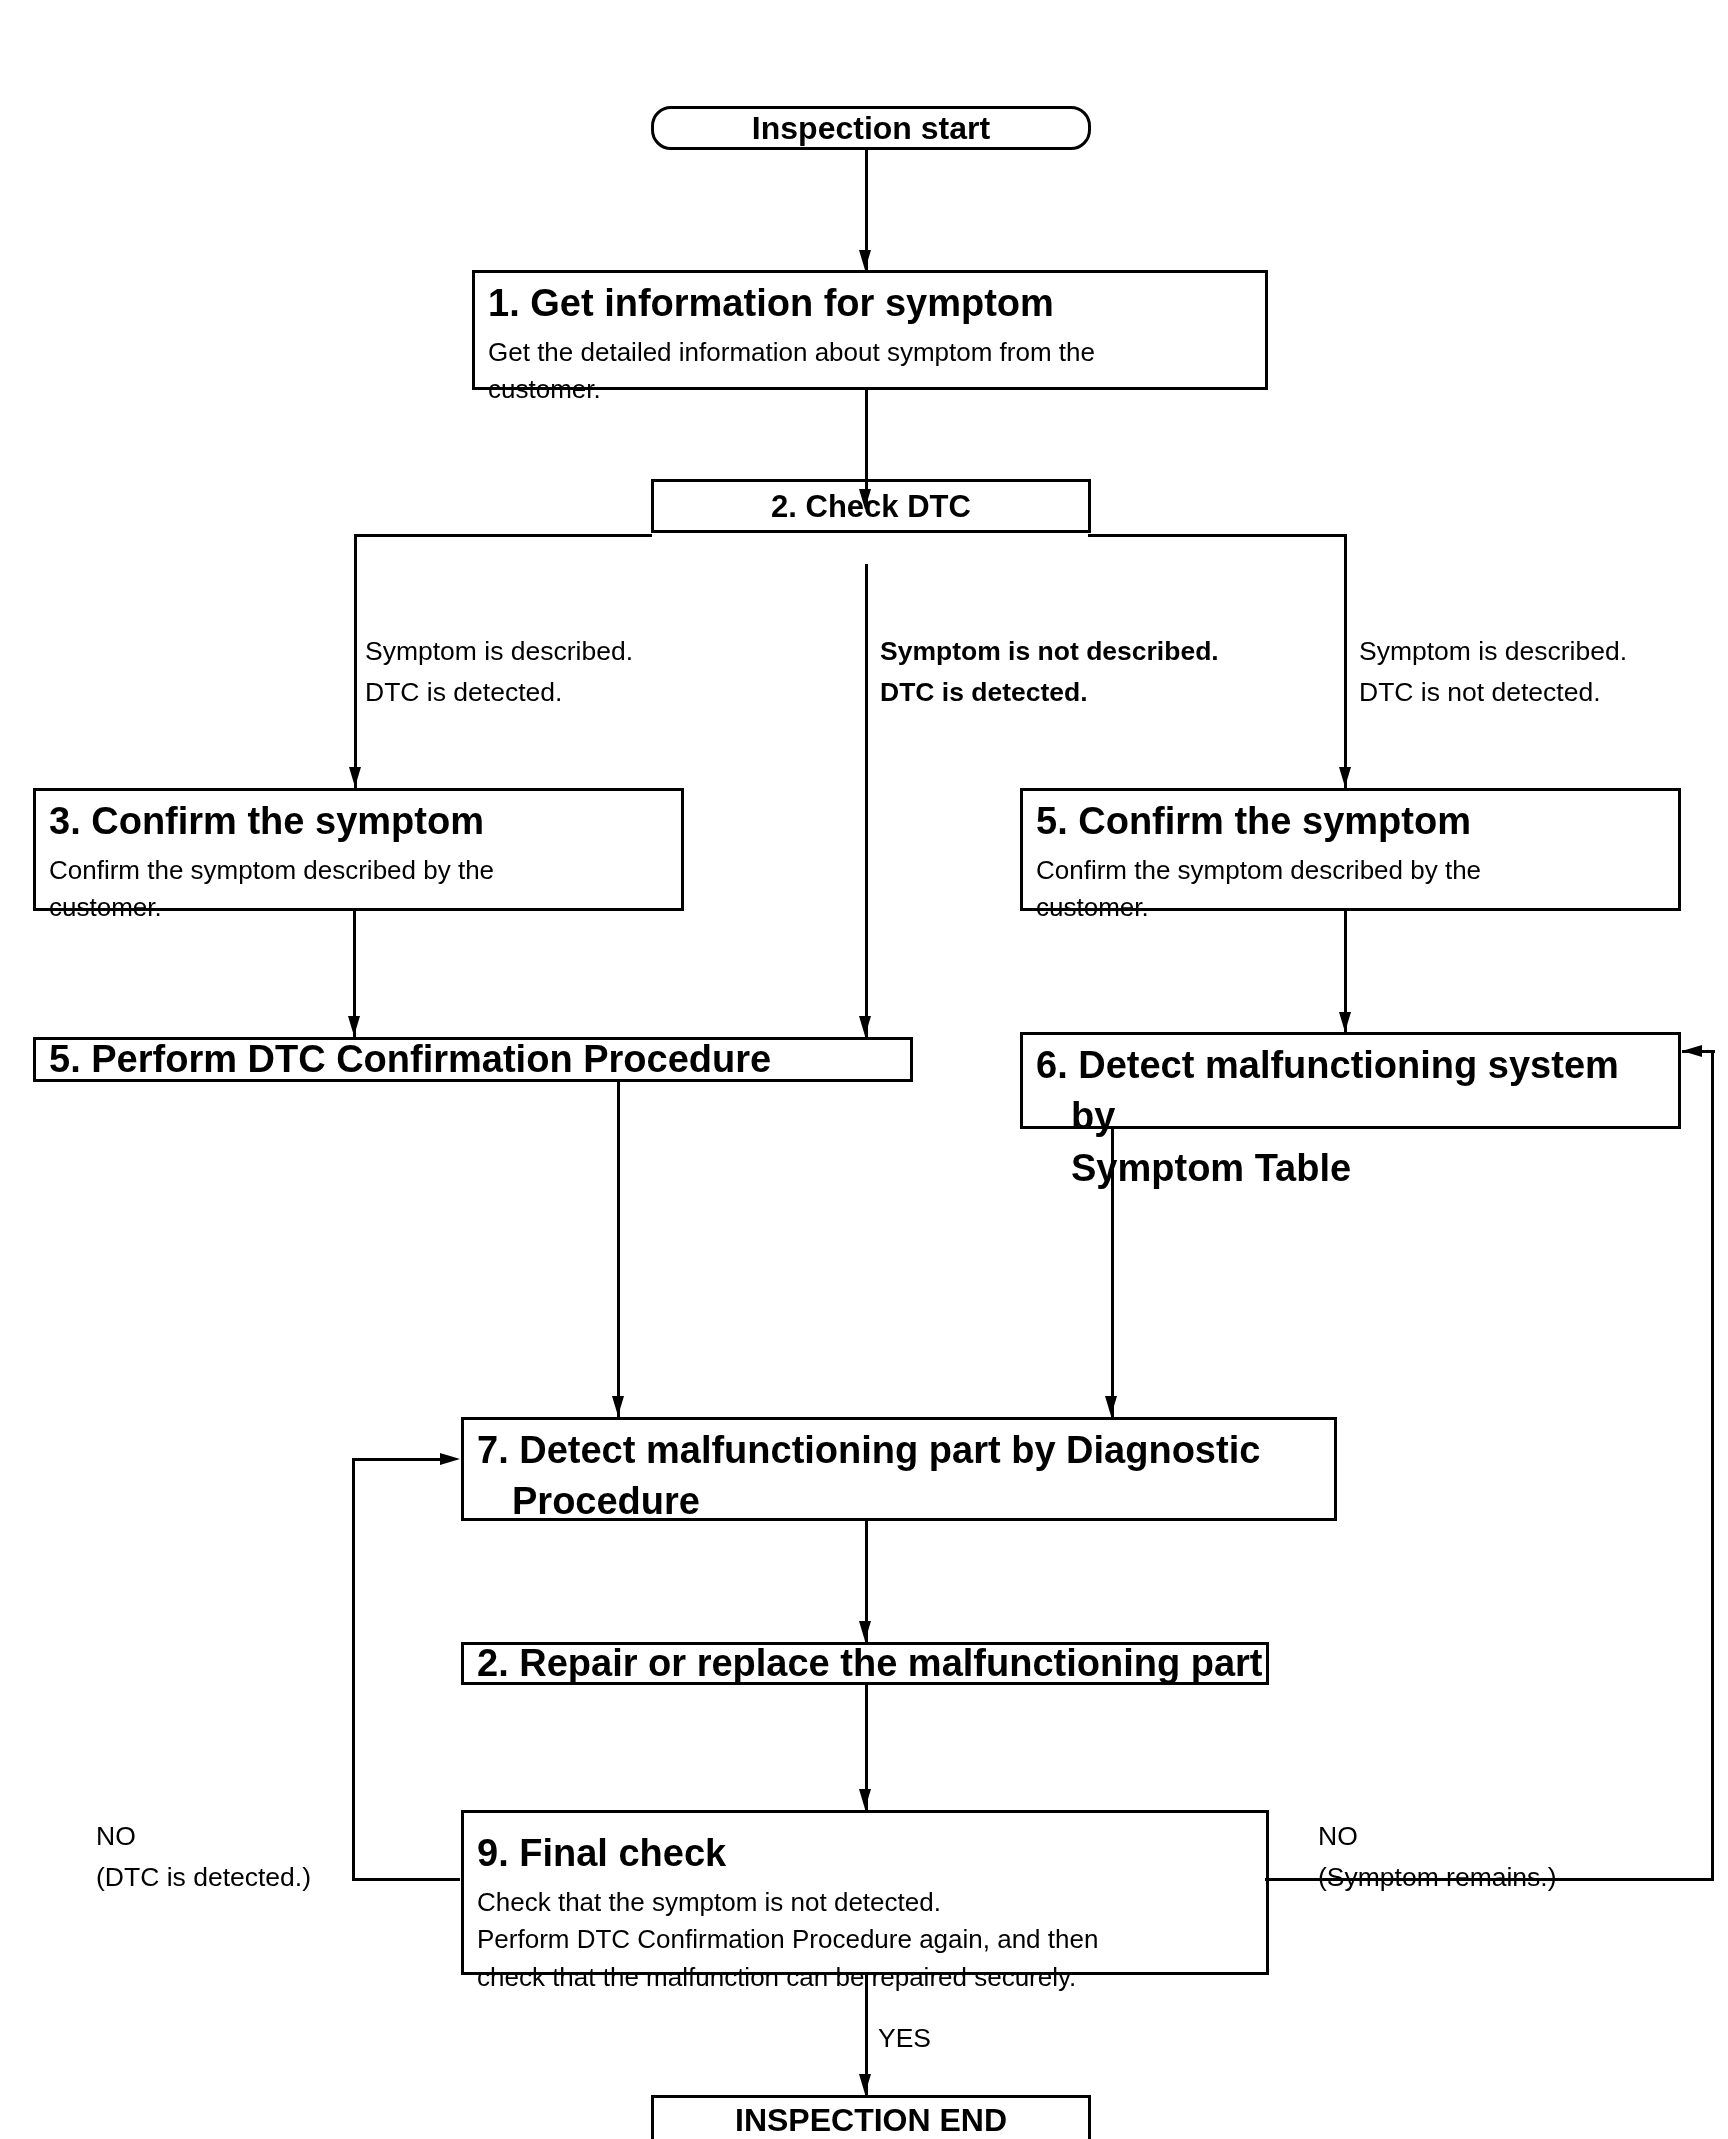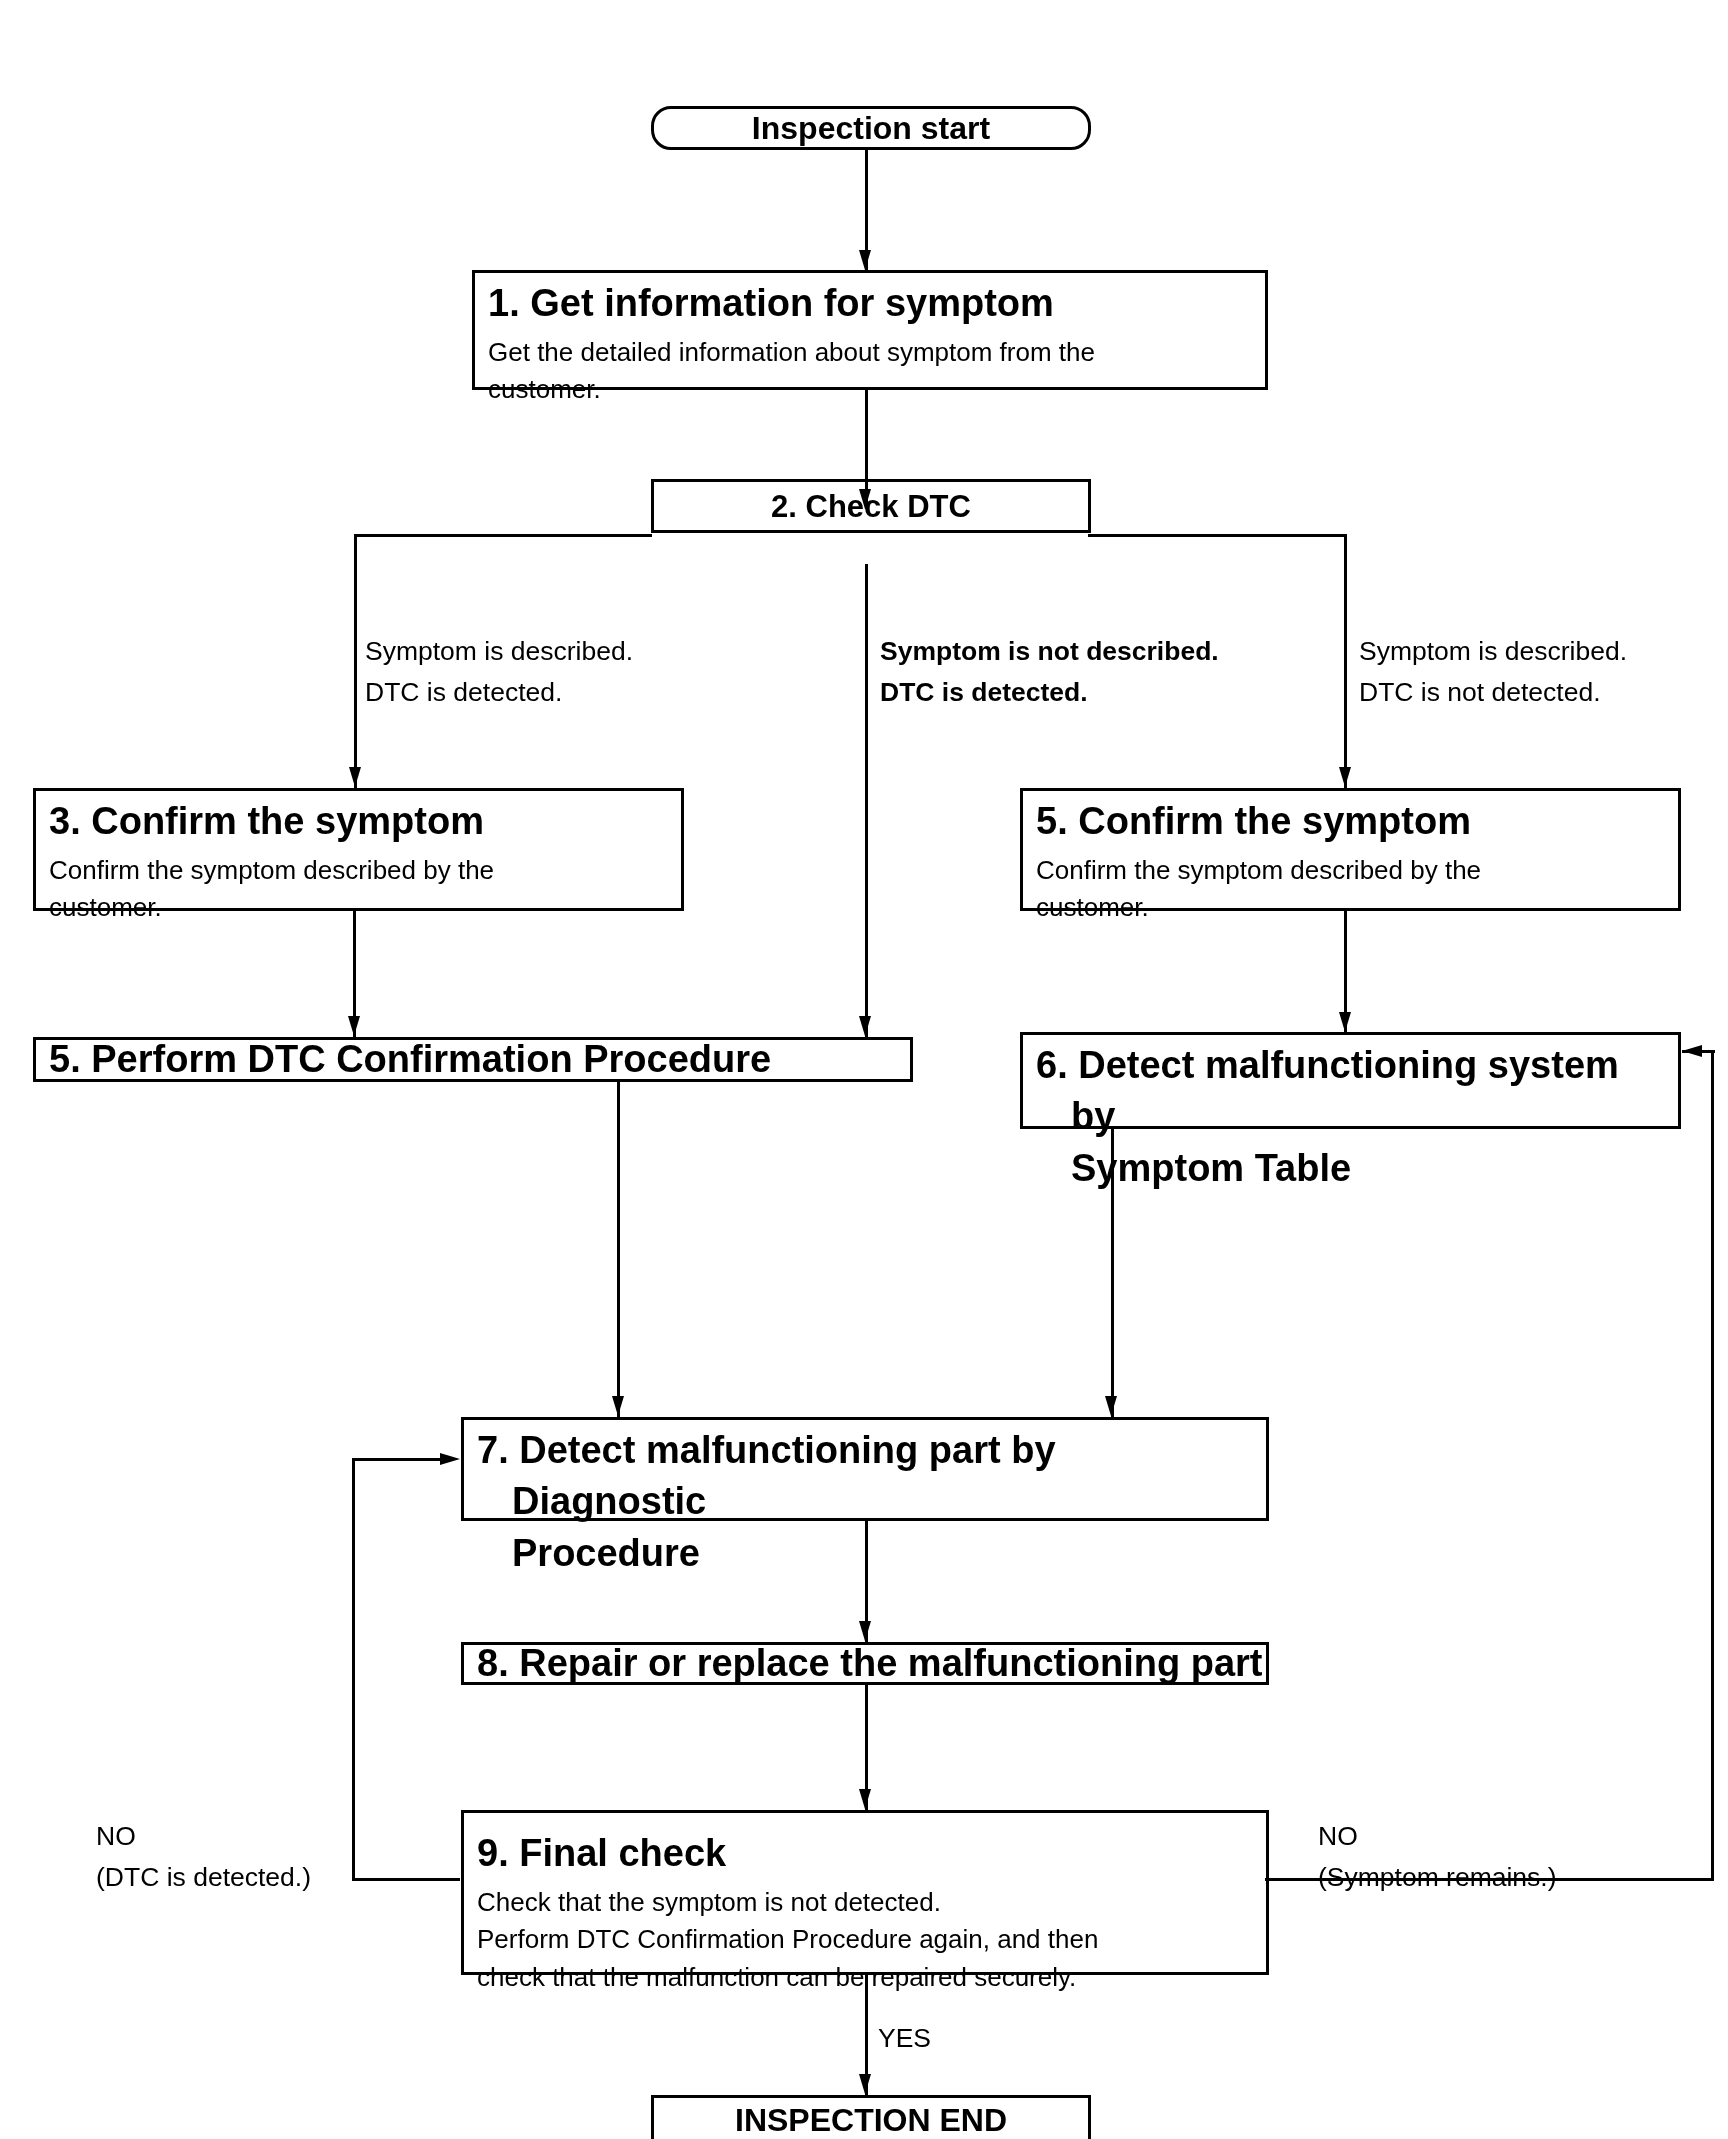--- a/index.html
+++ b/index.html
@@ -32,21 +32,21 @@
   .arrow-left  { border-top: 6.4px solid transparent; border-bottom: 6.4px solid transparent; border-right: 20.5px solid #000000; }
 
   
   #node-start { left: 651px; top: 106px;  width: 440px; height: 44px; border-radius: 20px; }
   #node-1     { left: 472px; top: 270px;  width: 796px; height: 120px; }
   #node-2     { left: 651px; top: 479px; width: 440px; height: 54px; text-align: center; }
   #node-3     { left: 33px;   top: 788px; width: 651px; height: 123px; }
   #node-4     { left: 1020px; top: 788px; width: 661px; height: 123px; }
   #node-5     { left: 33px;   top: 1037px; width: 880px; height: 45px; padding-left: 13px; }
   #node-6     { left: 1020px; top: 1032px; width: 661px; height: 97px; }
-  #node-7     { left: 461px; top: 1417px; width: 808px; height: 104px; }
+  #node-7     { left: 461px; top: 1417px; width: 876px; height: 104px; }
   #node-8     { left: 461px; top: 1642px; width: 808px; height: 43px; padding-left: 13px; }
   #node-9     { left: 461px; top: 1810px; width: 808px; height: 165px; padding-top: 15px; }
   #node-end   { left: 651px; top: 2095px; width: 440px; height: 50px; }
   #node-2 .big-label { font-size: 31px; }
 
   
   #c1  { left: 865px; top: 150px;  width: 3px;    height: 120px; }
   #c2  { left: 865px; top: 390px;  width: 3px;    height: 119px; }
   #c3a { left: 354px;  top: 534px; width: 298px;  height: 3px; }
   #c3b { left: 354px;  top: 534px; width: 3px;    height: 254px; }
@@ -130,21 +130,21 @@
     <div class="title hang">6. Detect malfunctioning system by
 Symptom Table</div>
   </div>
 
   <div class="box pad" id="node-7">
     <div class="title hang">7. Detect malfunctioning part by Diagnostic
 Procedure</div>
   </div>
 
   <div class="box vcenter" id="node-8">
-    <div class="title">8. Repair or replace the malfunctioning part</div>
+    <div class="title">2. Repair or replace the malfunctioning part</div>
   </div>
 
   <div class="box pad" id="node-9">
     <div class="title">9. Final check</div>
     <div class="body-text">Check that the symptom is not detected.
 Perform DTC Confirmation Procedure again, and then
 check that the malfunction can be repaired securely.</div>
   </div>
 
   <div class="box center-box" id="node-end">

